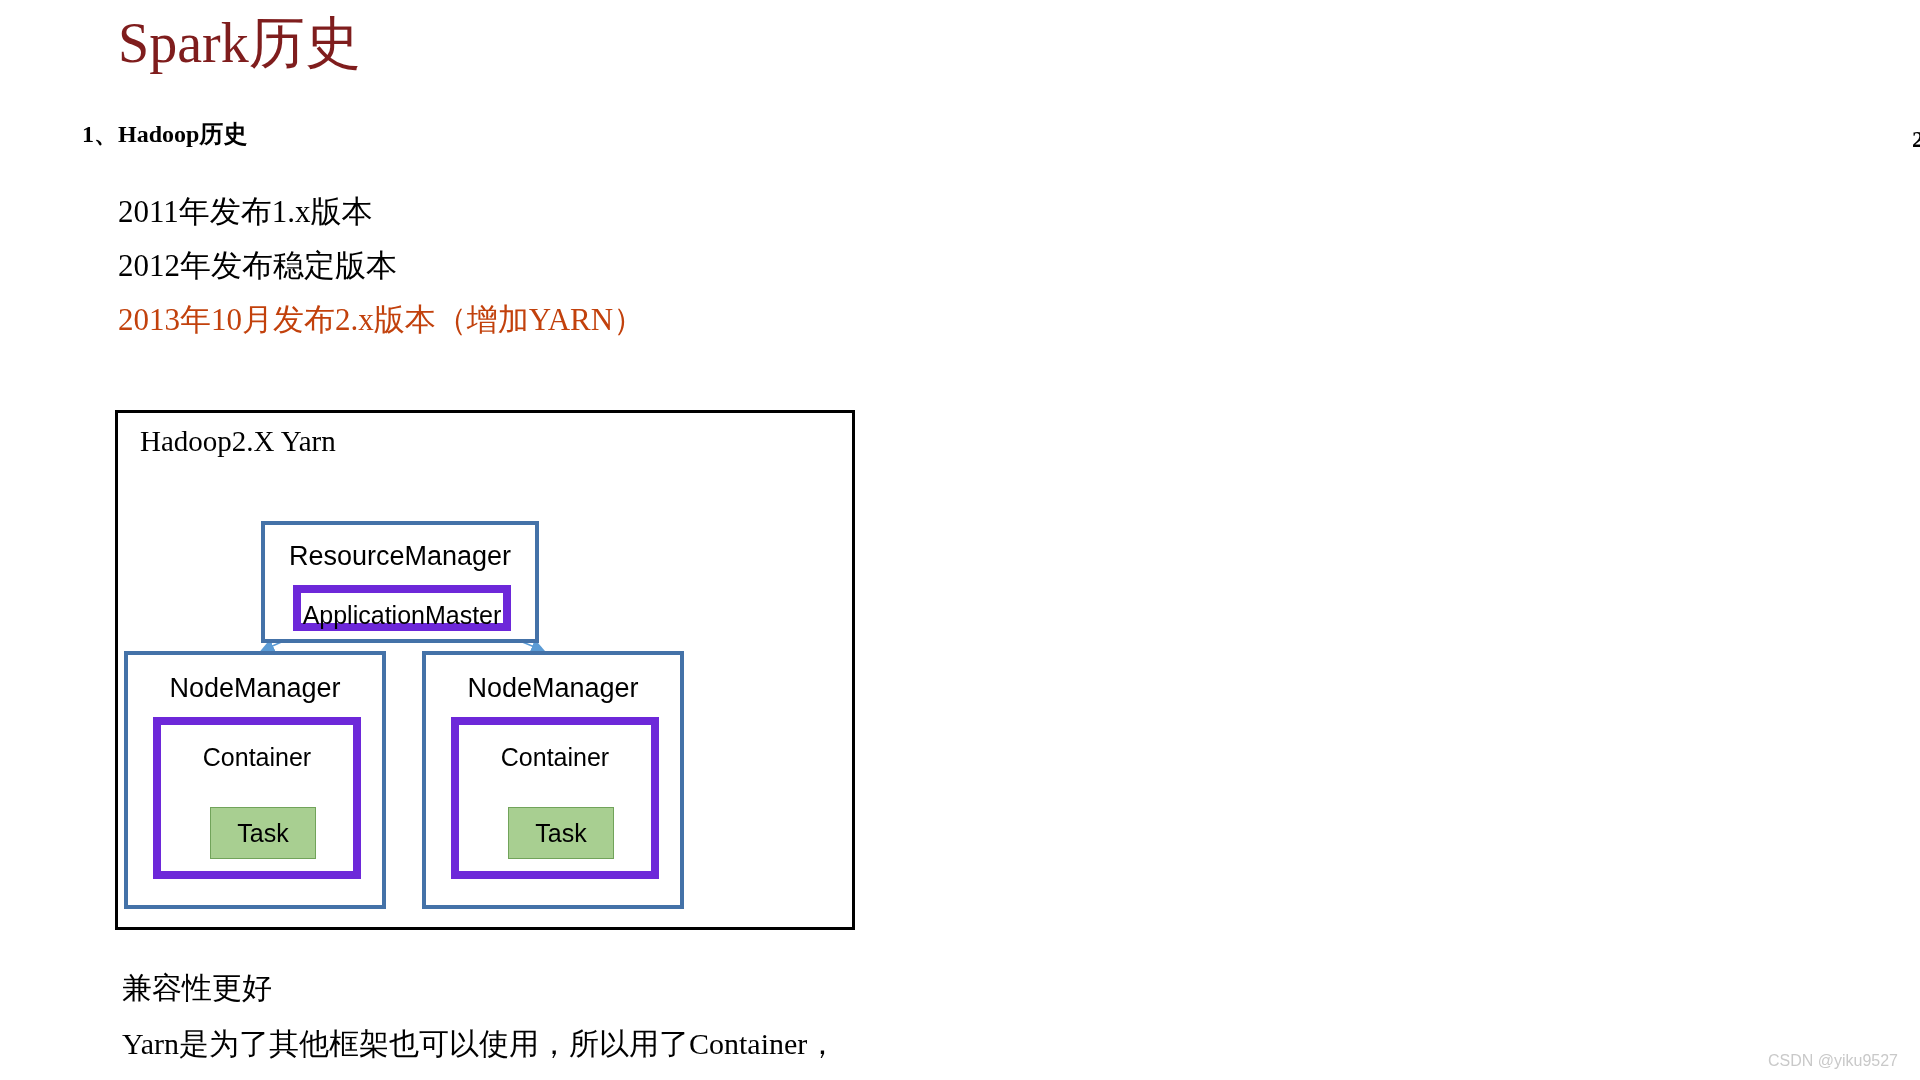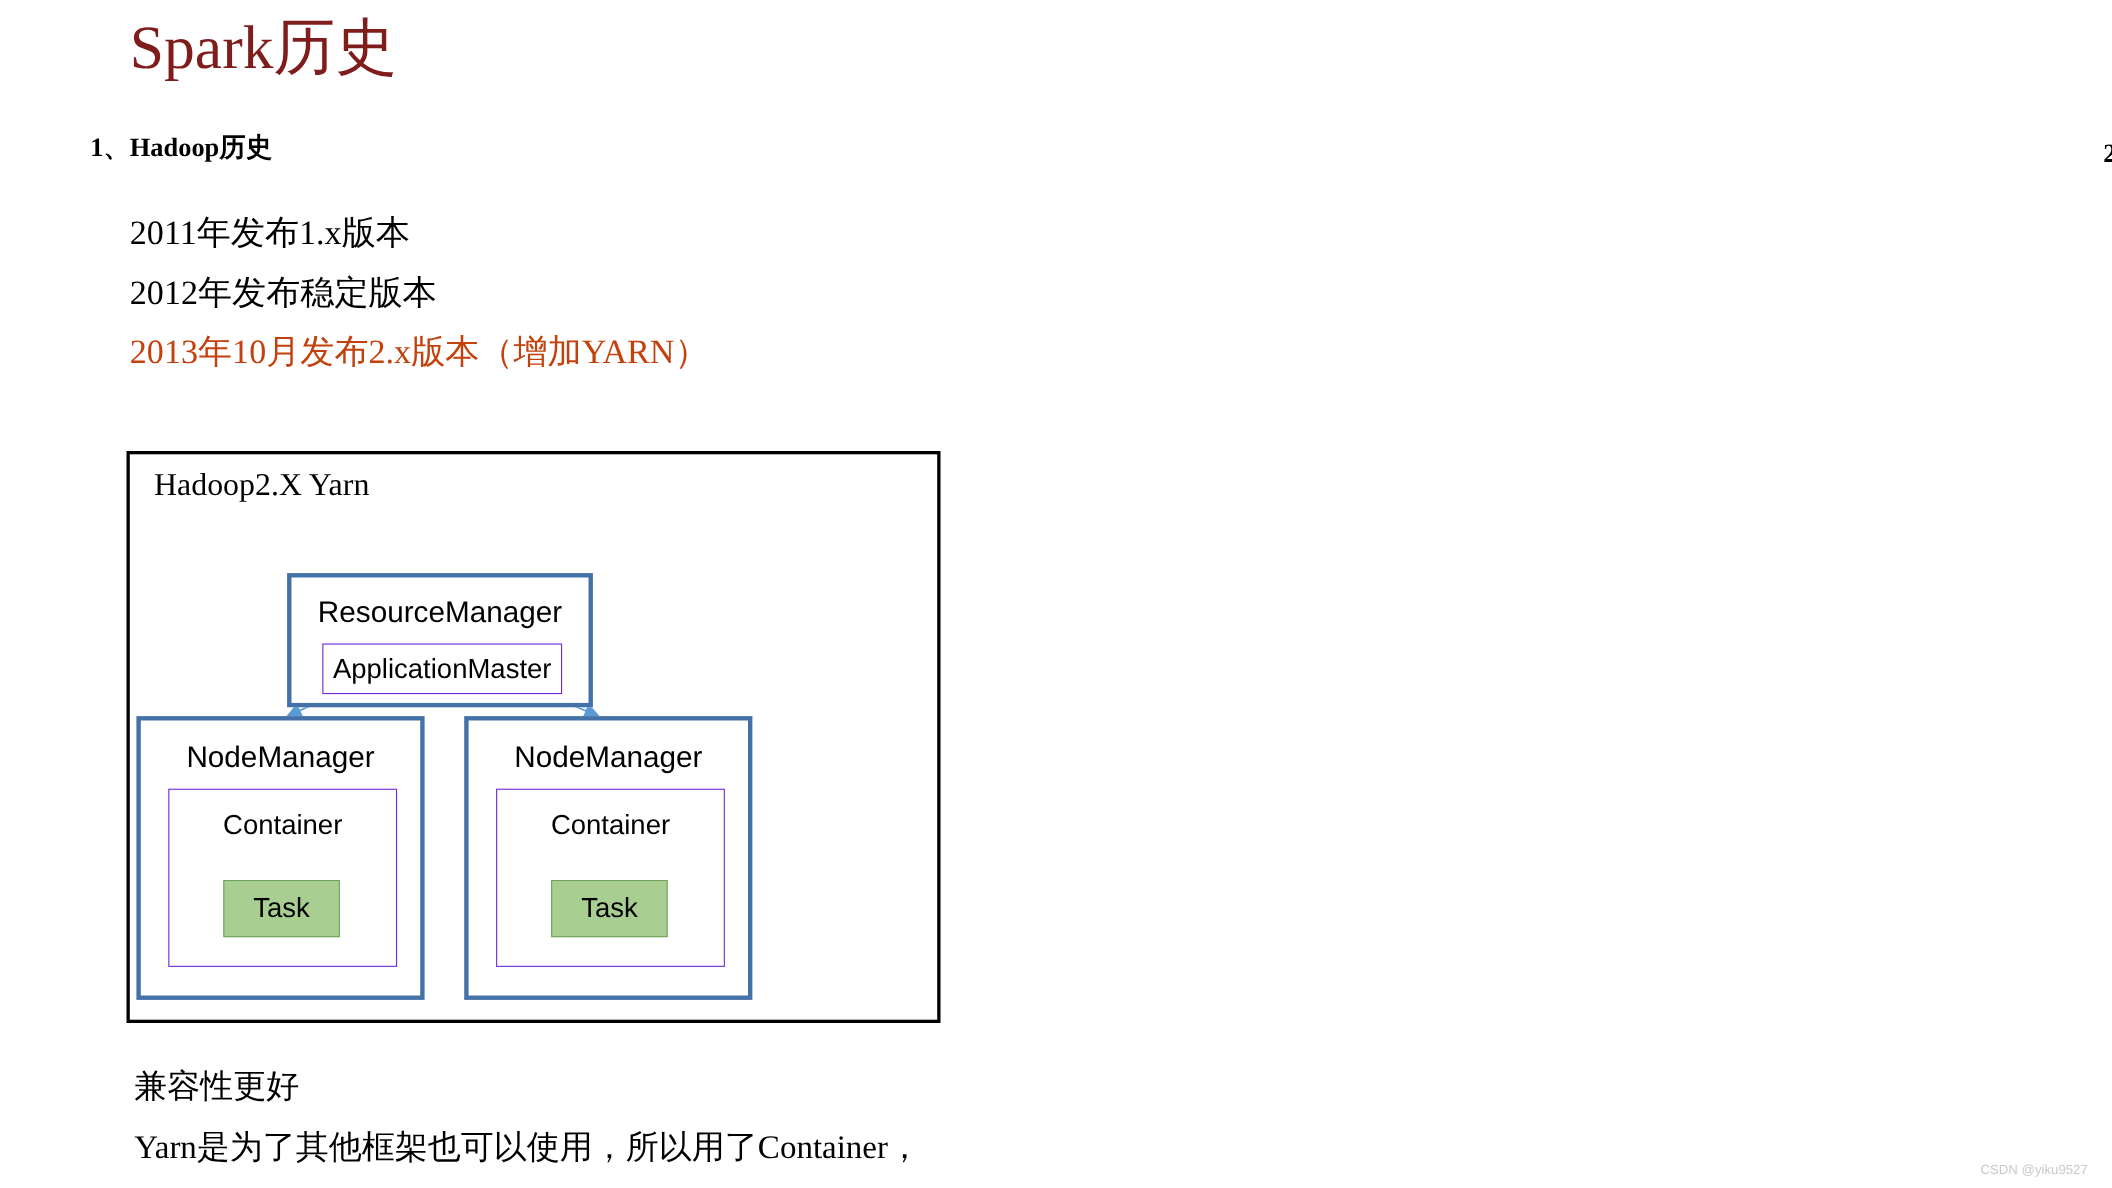--- a/index.html
+++ b/index.html
@@ -89,21 +89,21 @@
     left: 0;
     right: 0;
     text-align: center;
     font-family: "Liberation Sans", "DejaVu Sans", sans-serif;
     font-size: 27px;
     white-space: nowrap;
   }
 
   .inner-box {
     position: absolute;
-    border: 1px solid #6d28d9;
+    border: 8px solid #6d28d9;
     background: #ffffff;
     box-sizing: border-box;
     padding-left: 17px;
   }
   .inner-title {
     position: absolute;
     left: 0;
     right: 0;
     text-align: center;
     font-family: "Liberation Sans", "DejaVu Sans", sans-serif;
@@ -141,21 +141,21 @@
     font-family: "Liberation Serif", "DejaVu Serif", serif;
   }
   #caption-yarn  { left: 122px; top: 960px; width: 760px; }
   .caption div { white-space: nowrap; }
 
   
   #watermark {
     position: absolute;
     right: 22px;
     bottom: 10px;
-    font-size: 12px;
+    font-size: 16px;
     color: #c9c9c9;
     font-family: "Liberation Sans", "DejaVu Sans", sans-serif;
     white-space: nowrap;
   }
 </style>
 </head>
 <body>
 
 <div id="slide-title">Spark历史</div>
 

